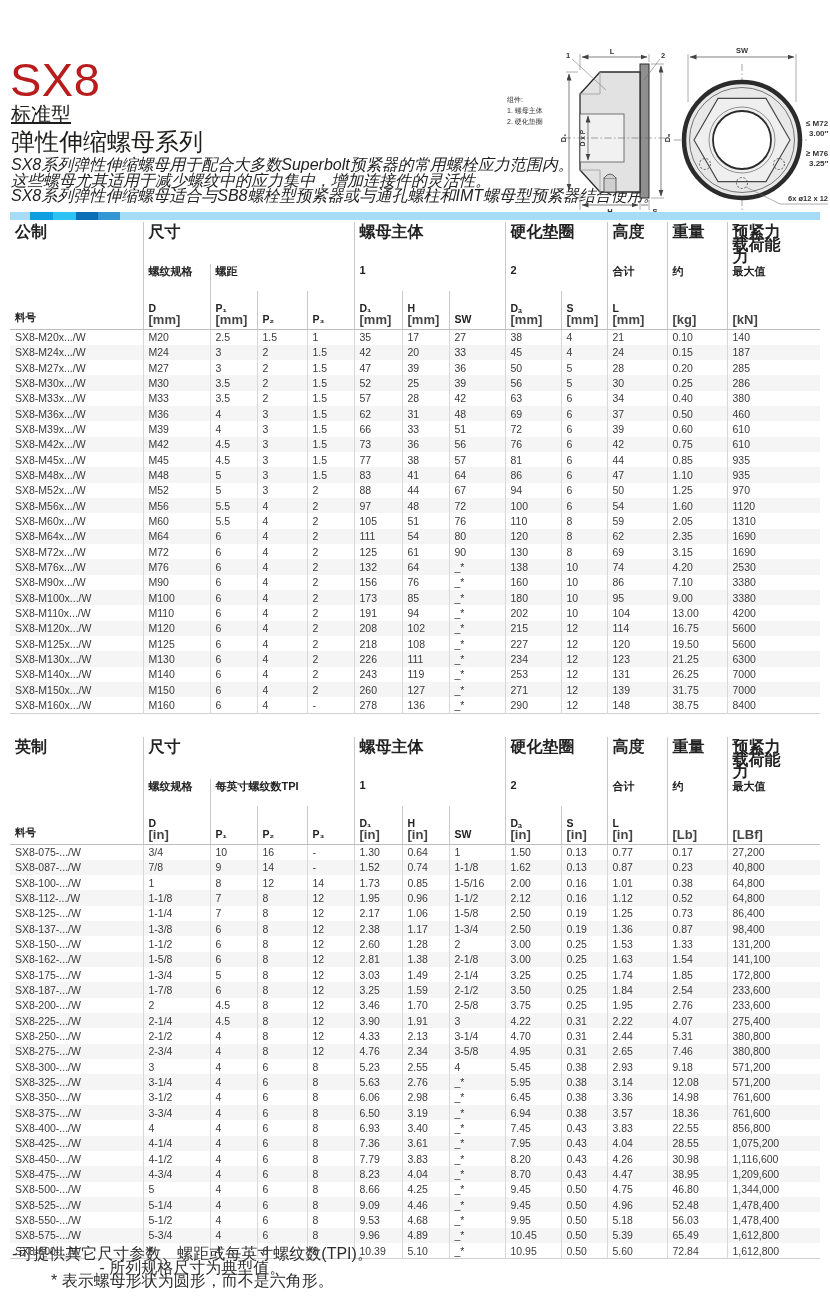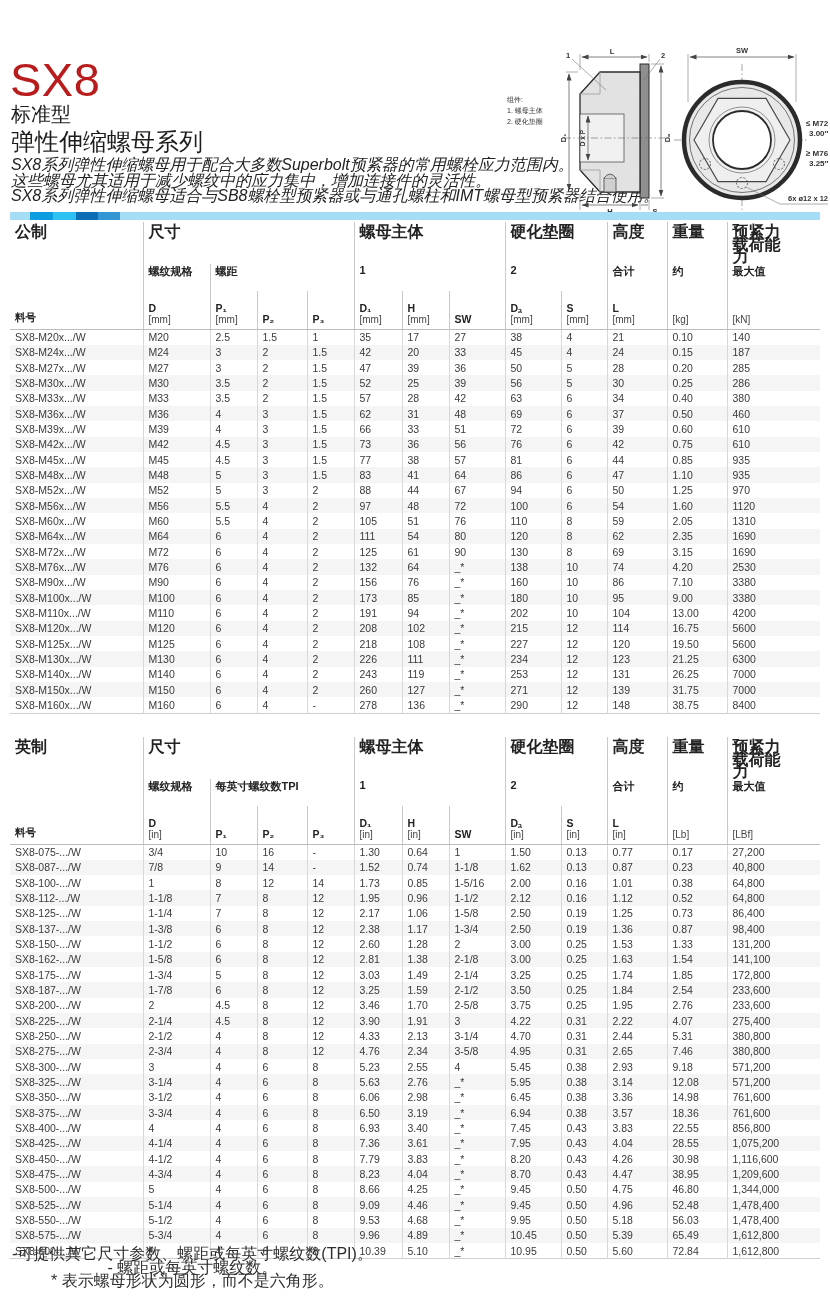--- a/index.html
+++ b/index.html
@@ -2,21 +2,21 @@
 <html><head>
 <meta charset="utf-8">
 <style>
   html,body{margin:0;padding:0;background:#fff;}
   body{width:830px;height:1307px;position:relative;overflow:hidden;
        font-family:"Liberation Sans","DejaVu Sans",sans-serif;color:#333;}
   .abs{position:absolute;}
 
   
   .product-title{left:10px;top:52px;font-size:47px;font-weight:400;color:#b91c1c;letter-spacing:.5px;}
-  .subtitle1{left:11px;top:101px;font-size:20px;font-weight:400;color:#1d1d1b;}
+  .subtitle1{left:11px;top:101px;font-size:20px;font-weight:400;color:#1d1d1b;text-decoration:underline;}
   .subtitle2{left:11px;top:126px;font-size:24px;font-weight:400;color:#1d1d1b;}
   .intro{left:11px;top:157px;font-size:16px;line-height:15.5px;color:#222;font-style:italic;}
 
   
   .legend{left:507px;top:94px;font-size:7px;line-height:11px;color:#333;}
   .dwg text{font-family:"Liberation Sans","DejaVu Sans",sans-serif;fill:#333;}
   .dim{stroke:#4a4a4a;stroke-width:.7;fill:none;}
   .ext{stroke:#6a6a6a;stroke-width:.55;fill:none;}
   .cl{stroke:#666;stroke-width:.6;stroke-dasharray:7 2.5 1.5 2.5;fill:none;}
   .dimtxt{font-size:7.5px;font-weight:bold;}
@@ -32,21 +32,21 @@
       #3497d3 88px,#3497d3 110px,
       #a5dcf6 110px,#a5dcf6 100%);}
 
   
   .spec-table{border-collapse:collapse;table-layout:fixed;width:810px;border-bottom:1px solid #cfcfcf;}
   .spec-table th,.spec-table td{font-size:10.5px;text-align:left;padding:0 5px;overflow:hidden;white-space:nowrap;}
   .spec-table thead th{font-weight:bold;color:#222;}
   .row-group th{vertical-align:top;padding-top:4px;height:26px;font-size:16px;line-height:12.5px;}
   .row-sub th{vertical-align:top;height:27px;font-size:11px;}
   .row-units th{vertical-align:bottom;height:34px;padding-bottom:4px;border-bottom:1px solid #bdbdbd;}
-  .row-units .unit{display:block;font-weight:400;color:#444;font-size:10px;line-height:11px;}
+  .row-units .unit{display:block;font-weight:700;color:#444;font-size:13px;line-height:11px;}
   .row-units .sym{display:block;line-height:11px;}
   .gb{border-left:1px solid #c9c9c9;}
   .num{text-align:center;}
   .preload span{display:inline-block;max-width:62px;white-space:normal;}
   .spec-table tbody td{height:15.33px;border-left:1px solid #d8d8d8;color:#3a3a3a;}
   .spec-table tbody td:first-child{border-left:none;}
   .spec-table tbody tr:nth-child(even){background:#f5f5f5;}
   .metric-table{left:10px;top:222px;}
   .imperial-table{left:10px;top:737px;}
 
@@ -1118,15 +1118,15 @@
         <td>0.50</td>
         <td>5.60</td>
         <td>72.84</td>
         <td>1,612,800</td>
       </tr>
     </tbody>
 </table>
 
 <div class="abs footnotes">
   <div>-可提供其它尺寸参数、螺距或每英寸螺纹数(TPI)。</div>
-  <div>- 螺距或每英寸螺纹数。</div>
+  <div>- 所列规格尺寸为典型值。</div>
   <div>* 表示螺母形状为圆形，而不是六角形。</div>
 </div>
 
 </body></html>

